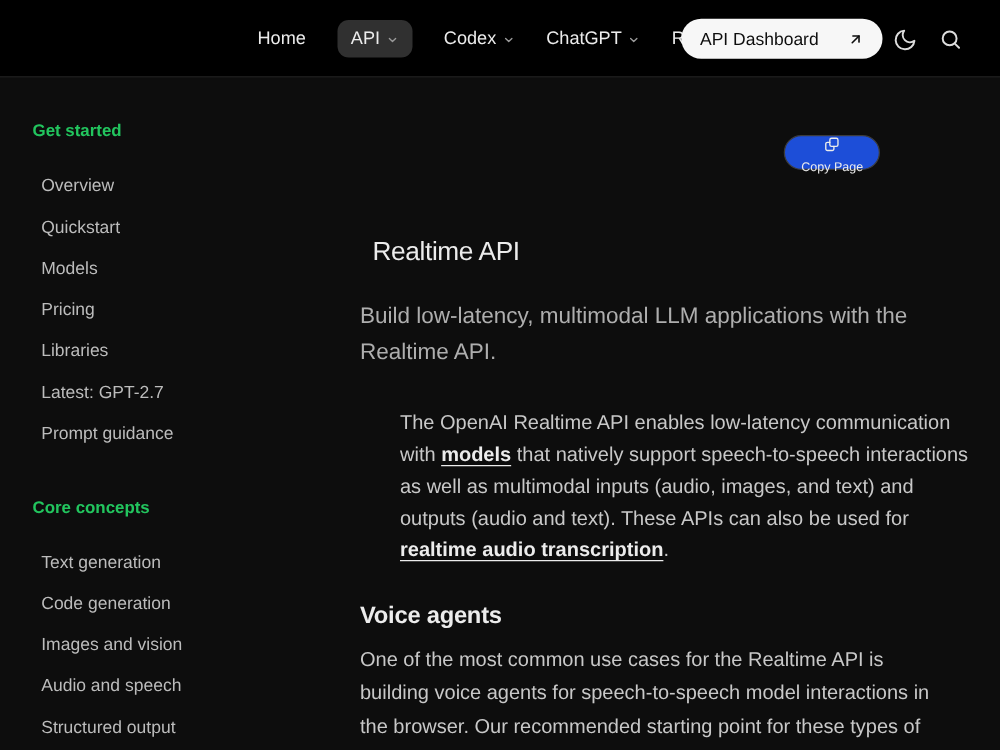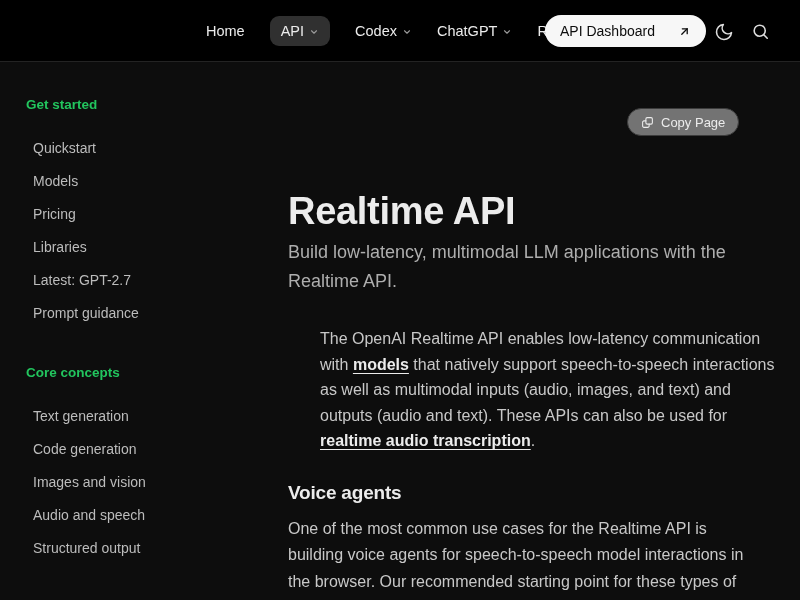--- a/index.html
+++ b/index.html
@@ -40,26 +40,26 @@
   .side-list { list-style:none; margin-top:14px; }
   .side-list li {
     height:33px; display:flex; align-items:center; padding-left:7px;
     color:#bcbcbc; font-size:14px; cursor:pointer;
   }
   
   .main { position:absolute; left:288px; top:62px; width:466px; }
   .copy-btn {
     position:absolute; left:339px; top:46px; height:28px;
     display:flex; align-items:center; gap:7px; padding:0 13px;
-    background:#737373; border:1px solid #3c3c3c; border-radius:14px;
-    color:#ececec; font-size:13px; cursor:pointer; white-space:nowrap;
+    background:#1d4ed8; border:1px solid #3c3c3c; border-radius:14px;
+    color:#ececec; font-size:10px; cursor:pointer; white-space:nowrap;flex-direction:column;
   }
   .page-title {
-    position:absolute; left:0; top:128px;
-    color:#ececec; font-size:38px; font-weight:700; letter-spacing:-0.3px;
+    position:absolute; left:10px; top:128px;
+    color:#ececec; font-size:21px; font-weight:400; letter-spacing:-0.3px;
   }
   .page-subtitle {
     position:absolute; left:0; top:176px; width:466px;
     color:#aeaeae; font-size:18px; line-height:29px; font-weight:400;
   }
   .intro-para {
     position:absolute; left:0; top:264px; width:466px;
     color:#c8c8c8; font-size:16px; line-height:25.6px;margin-left:32px;
   }
   .doc-link {
@@ -139,20 +139,21 @@
             <line x1="16.5" y1="16.5" x2="20.5" y2="20.5"></line>
           </svg>
       </span>
     </div>
   </div>
 
   <nav class="sidebar">
     <div class="side-section">
       <div class="side-title">Get started</div>
       <ul class="side-list">
+        <li>Overview</li>
         <li>Quickstart</li>
         <li>Models</li>
         <li>Pricing</li>
         <li>Libraries</li>
         <li>Latest: GPT-2.7</li>
         <li>Prompt guidance</li>
       </ul>
     </div>
     <div class="side-section">
       <div class="side-title">Core concepts</div>

